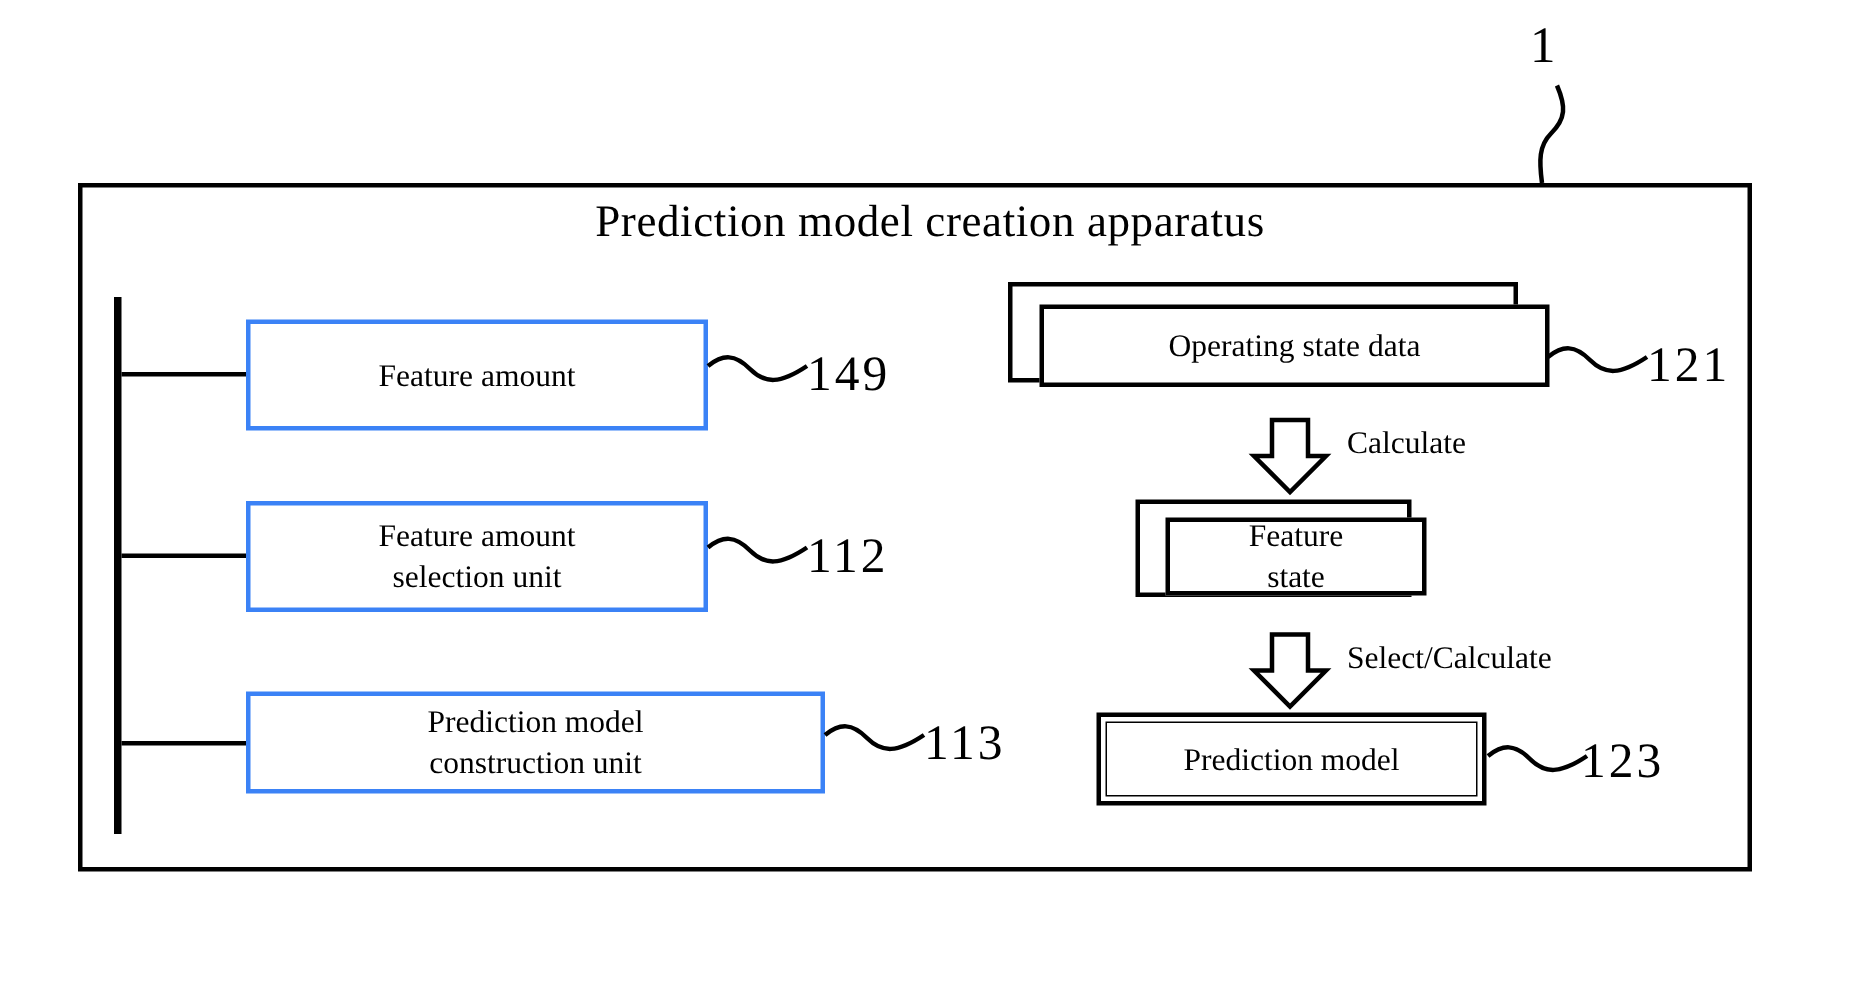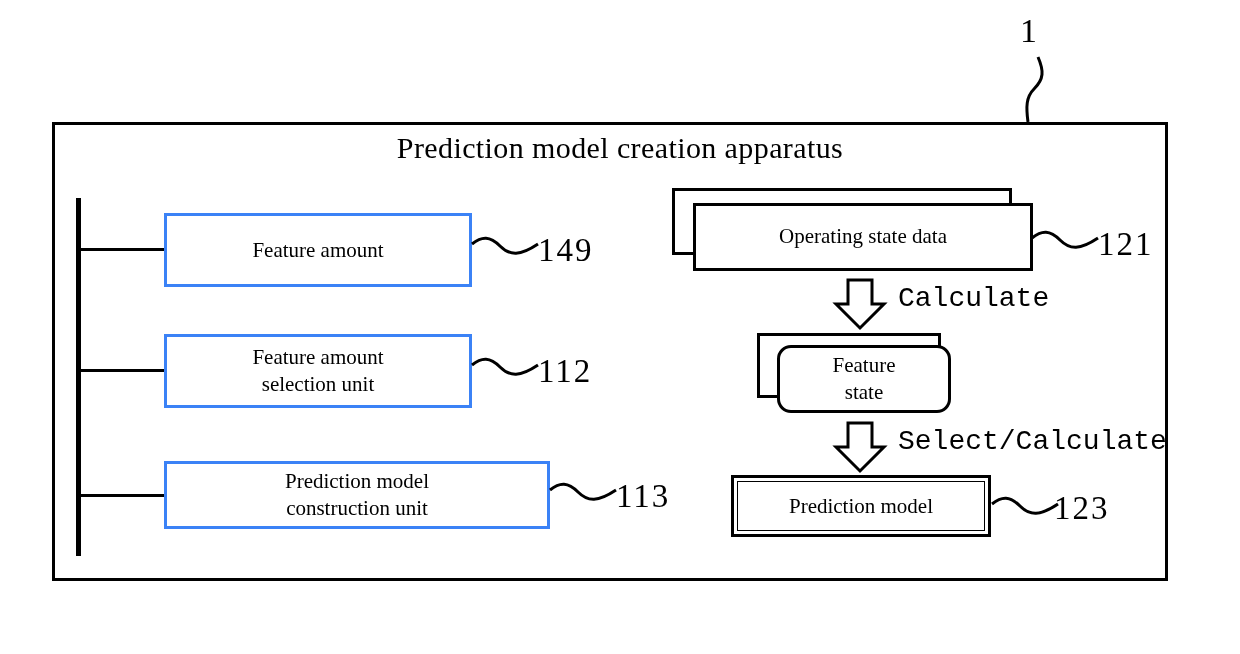--- a/index.html
+++ b/index.html
@@ -114,25 +114,25 @@
     display: flex;
     align-items: center;
     justify-content: center;
     text-align: center;
     font-size: 21px;
     line-height: 1.3;
   }
 
   #stack-121 { left: 672px; top: 188px; width: 362px; height: 84px; }
   #stack-121 .back  { left: 0;    top: 0;   width: 340px; height: 67px; }
-  #stack-121 .front { left: 21px; top: 15px; width: 340px; height: 68px; }
+  #stack-121 .front { left: 21px; top: 15px; width: 340px; height: 55px; }
 
   #stack-122 { left: 757px; top: 333px; width: 195px; height: 81px; }
   #stack-122 .back  { left: 0;    top: 0;    width: 184px; height: 65px; }
-  #stack-122 .front { left: 20px; top: 12px; width: 174px; height: 68px; border-radius: 14px; }
+  #stack-122 .front { left: 20px; top: 12px; width: 174px; height: 52px; }
 
   
   .double-box {
     border: 3px solid #000;
     box-sizing: border-box;
     background: #fff;
     padding: 3px;
   }
   .double-box .inner {
     width: 100%;
@@ -160,24 +160,23 @@
   #ref-113 { left: 616px; top: 480px; }
   #ref-121 { left: 1098px; top: 228px; }
   #ref-123 { left: 1054px; top: 492px; }
 
   
   .squiggle { pointer-events: none; }
 
   
   .arrow-wrap { pointer-events: none; }
   .arrow-caption {
-    font-size: 28px;
+    font-size: 21px;
     line-height: 1;
     white-space: nowrap;
-    font-family: Liberation Mono, monospace;
   }
   #caption-calculate { left: 898px; top: 285px; }
   #caption-select    { left: 898px; top: 428px; }
 
   svg { display: block; overflow: visible; }
 </style>
 </head>
 <body>
 
 <div id="canvas">

